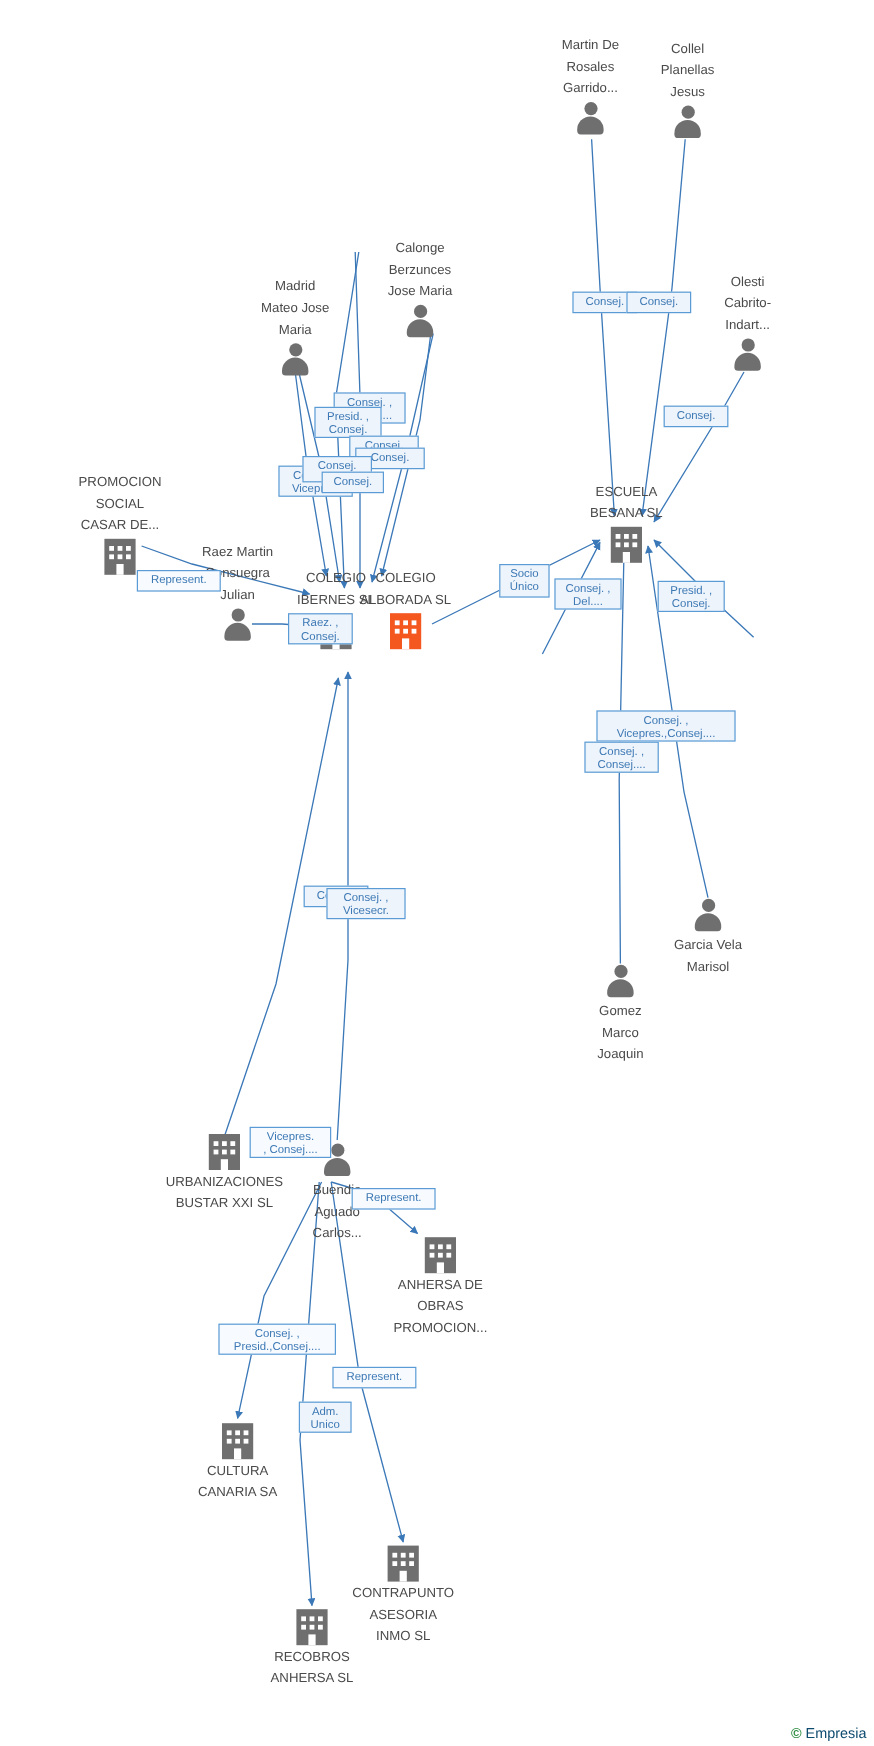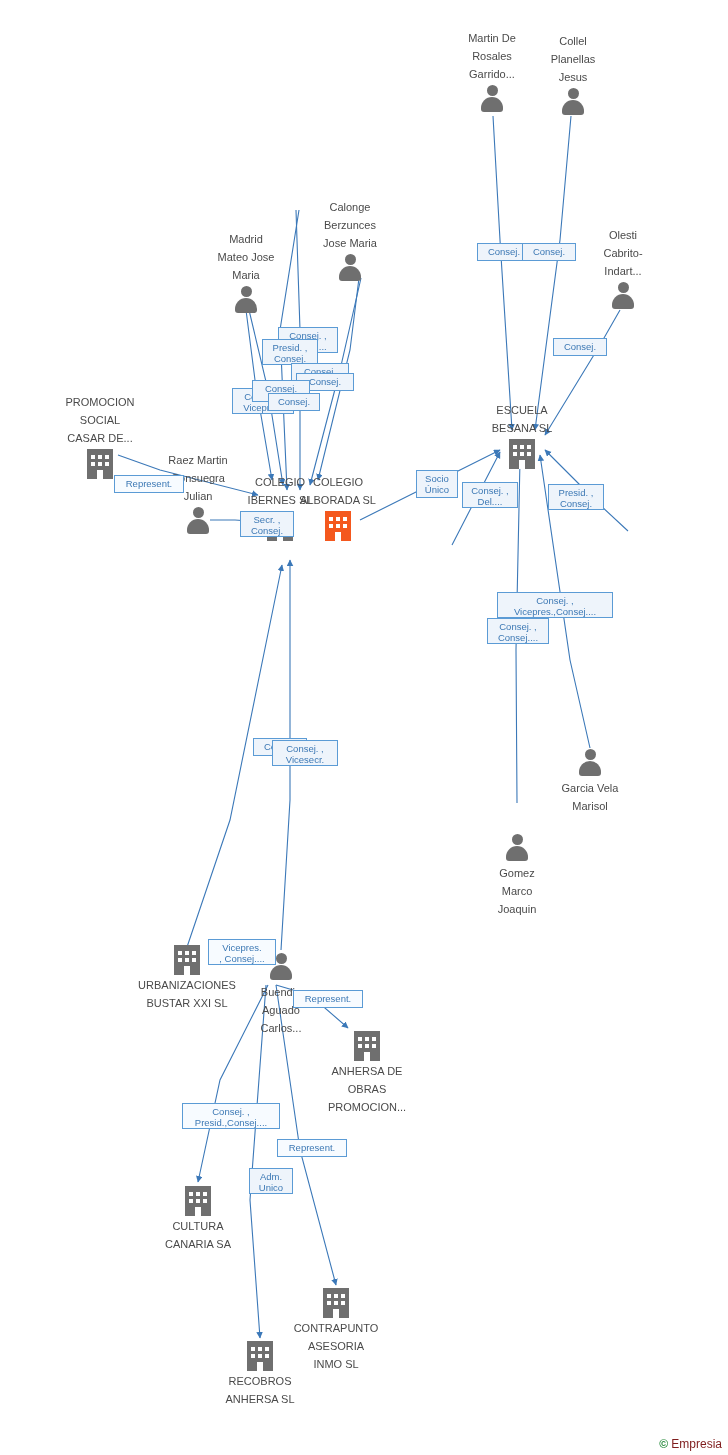--- a/index.html
+++ b/index.html
@@ -36,21 +36,21 @@
     color:#3c78b4;font-size:9.5px;line-height:11px;
     padding:2px 4px;white-space:pre-line;text-align:center;
     box-sizing:border-box;
   }
   .rolebox.plain{background:#f7fbff;}
 
   .watermark{
     position:absolute;right:6px;bottom:4px;font-size:12px;color:#b8b8b8;
   }
   .watermark .c{color:#2b8c3f;font-weight:bold;}
-  .watermark .g{color:#7f1d1d;}
+  .watermark .g{color:#0c4a6e;}
 </style>
 </head>
 <body>
 
 <div id="canvas">
 
   <svg class="edges" viewBox="0 0 728 1455">
     <defs>
       <marker id="arr" markerWidth="7" markerHeight="7" refX="5.5" refY="3" orient="auto">
         <path d="M0,0 L6,3 L0,6 z" fill="#3b78b8"></path>
@@ -217,21 +217,21 @@
 
   <div class="node person" style="left:545px;top:748px;width:90px;">
     <span class="glyph per">
         <span class="head"></span>
         <span class="body"></span>
       </span>
     <span class="label">Garcia Vela
 Marisol</span>
   </div>
 
-  <div class="node person" style="left:476px;top:833px;width:82px;text-align:center;">
+  <div class="node person" style="left:476px;top:803px;width:82px;text-align:center;">
     <span class="glyph per">
         <span class="head"></span>
         <span class="body"></span>
       </span>
     <span class="label">Gomez
 Marco
 Joaquin</span>
   </div>
 
   <div class="node company" style="left:112px;top:945px;width:150px;">
@@ -328,21 +328,21 @@
 Presid....</div>
   <div class="rolebox" style="left:262px;top:339px;width:56px;height:26px;">Presid. ,
 Consej.</div>
   <div class="rolebox" style="left:291px;top:363px;width:58px;height:18px;">Consej.</div>
   <div class="rolebox" style="left:296px;top:373px;width:58px;height:18px;">Consej.</div>
   <div class="rolebox" style="left:232px;top:388px;width:62px;height:26px;">Consej. ,
 Vicepres.</div>
   <div class="rolebox" style="left:252px;top:380px;width:58px;height:22px;">Consej.</div>
   <div class="rolebox" style="left:268px;top:393px;width:52px;height:18px;">Consej.</div>
   <div class="rolebox plain" style="left:114px;top:475px;width:70px;height:18px;">Represent.</div>
-  <div class="rolebox" style="left:240px;top:511px;width:54px;height:26px;">Secr. ,
+  <div class="rolebox" style="left:240px;top:511px;width:54px;height:26px;">Raez. ,
 Consej.</div>
   <div class="rolebox" style="left:416px;top:470px;width:42px;height:28px;">Socio
 Único</div>
   <div class="rolebox" style="left:462px;top:482px;width:56px;height:26px;">Consej. ,
 Del....</div>
   <div class="rolebox" style="left:548px;top:484px;width:56px;height:26px;">Presid. ,
 Consej.</div>
   <div class="rolebox" style="left:497px;top:592px;width:116px;height:26px;">Consej. ,
 Vicepres.,Consej....</div>
   <div class="rolebox" style="left:487px;top:618px;width:62px;height:26px;">Consej. ,

